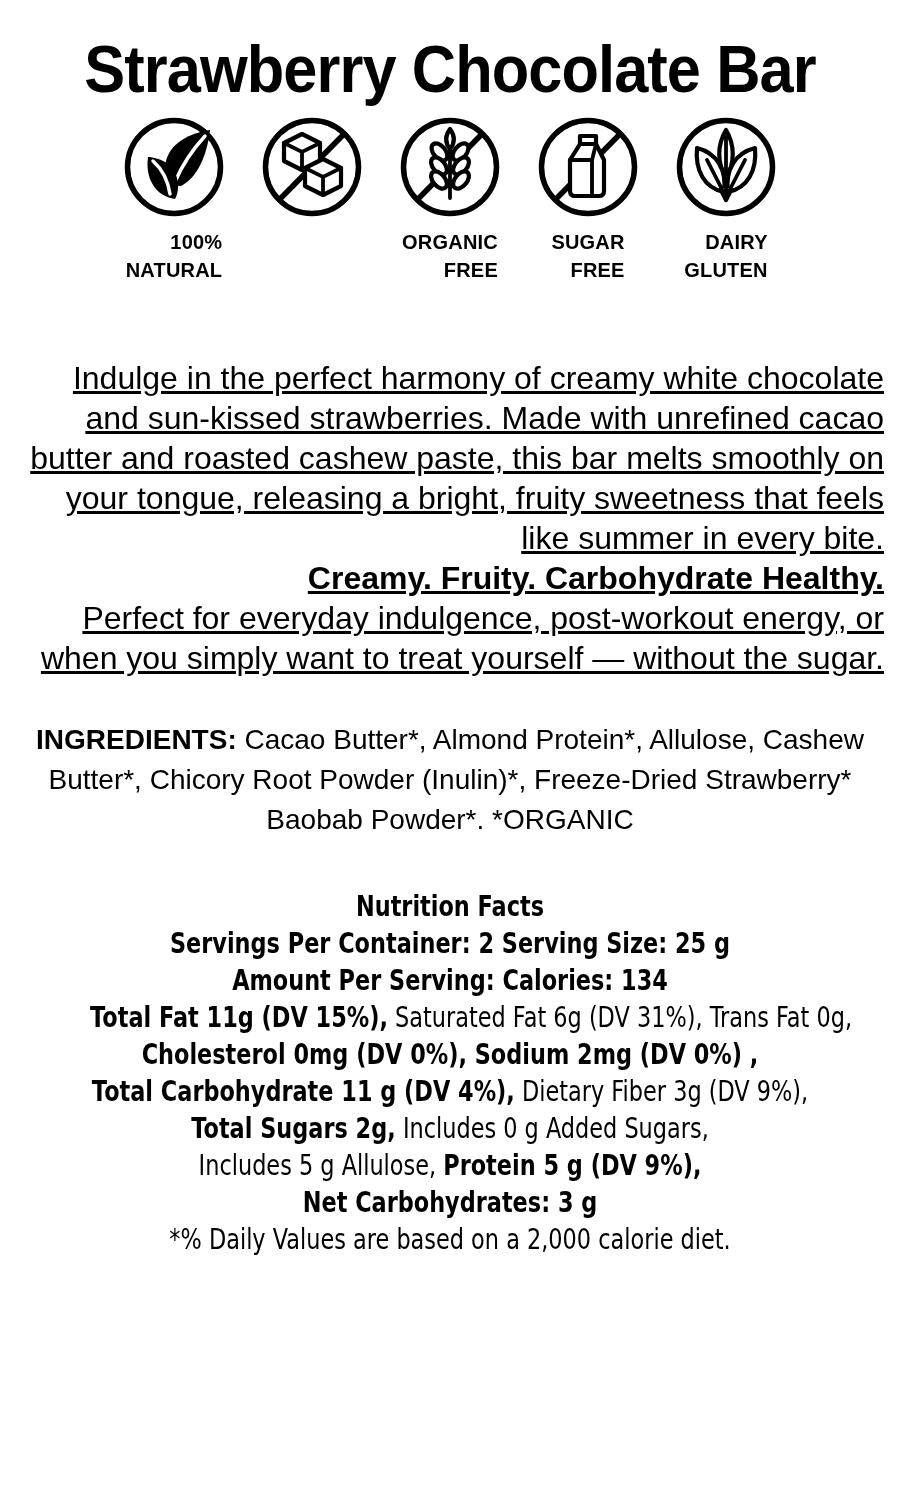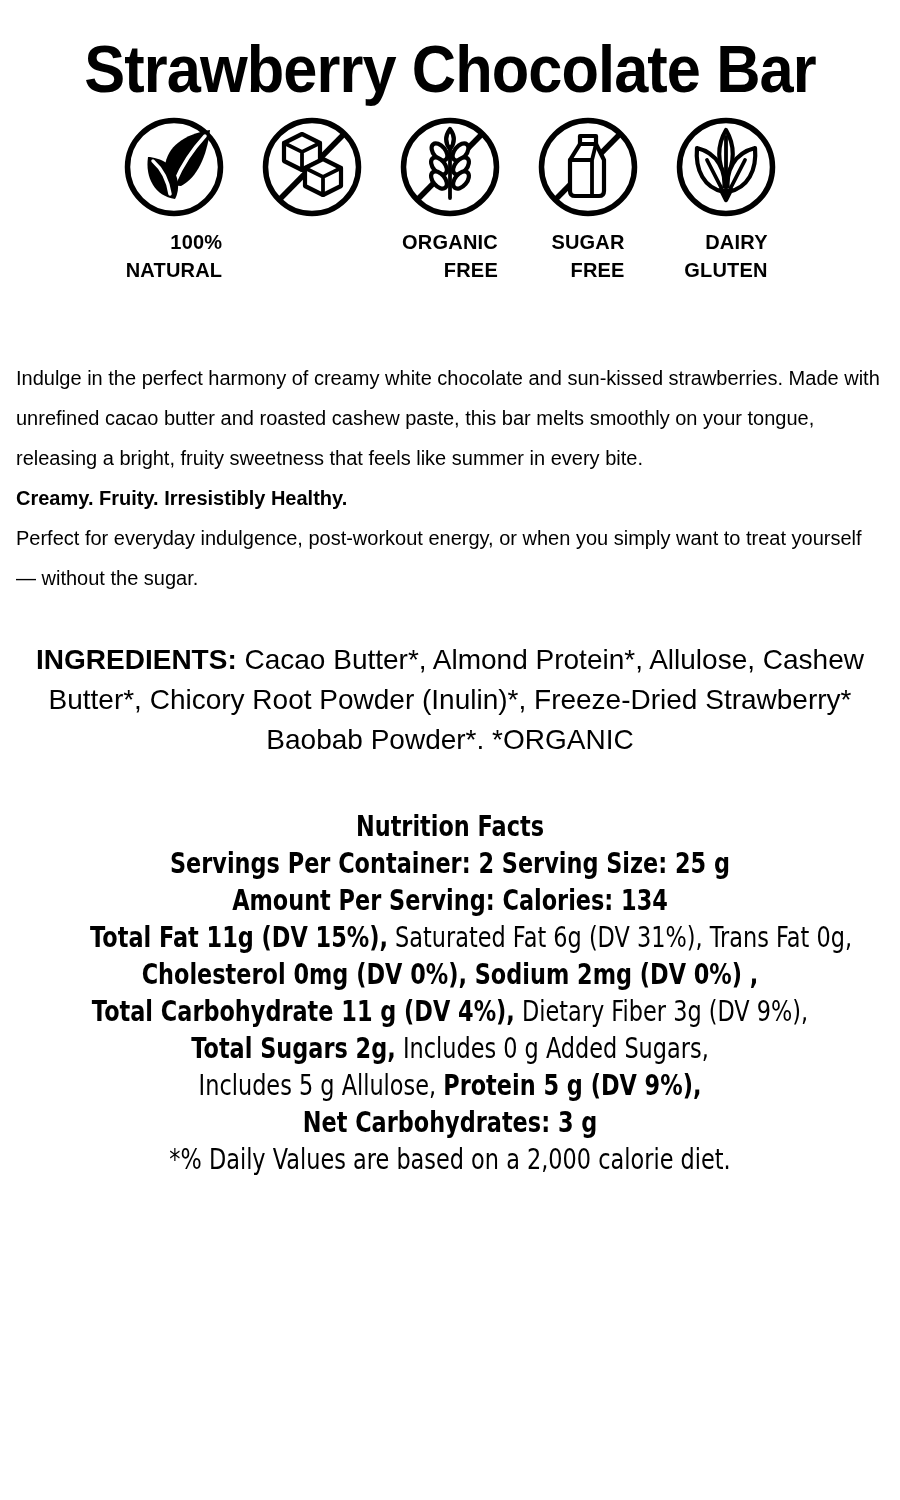--- a/index.html
+++ b/index.html
@@ -22,21 +22,21 @@
     display:flex; justify-content:center; align-items:flex-start; gap:18px;
   }
   .badge { width:120px; display:flex; flex-direction:column; align-items:center; }
   .badge svg { width:104px; height:104px; display:block; }
   .badge-label {
     margin-top:9px; font-weight:700; font-size:20px; line-height:28px;
     text-align:right; letter-spacing:0.2px;
   }
   .badge-label span { display:block; }
 
-  .description { margin-top:74px; font-size:20px; line-height:40px; text-align:left; }
+  .description { margin-top:74px; font-size:32px; line-height:40px; text-align:right;text-decoration:underline; }
   .description p { max-width:868px; margin:0 auto; }
   .bold { font-weight:700; }
 
   .ingredients { margin-top:42px; font-size:28px; line-height:40px; text-align:center; }
   .ingredients p { max-width:844px; margin:0 auto; }
 
   .nutrition {
     margin-top:48px;
     font-family:"DejaVu Sans", sans-serif;
     font-size:28px; line-height:37px; text-align:center;
@@ -131,21 +131,21 @@
       <div class="badge-label">
         <span>DAIRY</span>
         <span>GLUTEN</span>
       </div>
     </div>
 
   </div>
 
   <section class="description">
     <p>Indulge in the perfect harmony of creamy white chocolate and sun-kissed strawberries. Made with unrefined cacao butter and roasted cashew paste, this bar melts smoothly on your tongue, releasing a bright, fruity sweetness that feels like summer in every bite.</p>
-    <p class="bold">Creamy. Fruity. Irresistibly Healthy.</p>
+    <p class="bold">Creamy. Fruity. Carbohydrate Healthy.</p>
     <p>Perfect for everyday indulgence, post-workout energy, or when you simply want to treat yourself — without the sugar.</p>
   </section>
 
   <section class="ingredients">
     <p><span class="bold">INGREDIENTS:</span> <span>Cacao Butter*, Almond Protein*, Allulose, Cashew Butter*, Chicory Root Powder (Inulin)*, Freeze-Dried Strawberry* Baobab Powder*. *ORGANIC</span></p>
   </section>
 
   <section class="nutrition">
     <div class="line b">Nutrition Facts</div>
     <div class="line b">Servings Per Container: 2 Serving Size: 25 g</div>

